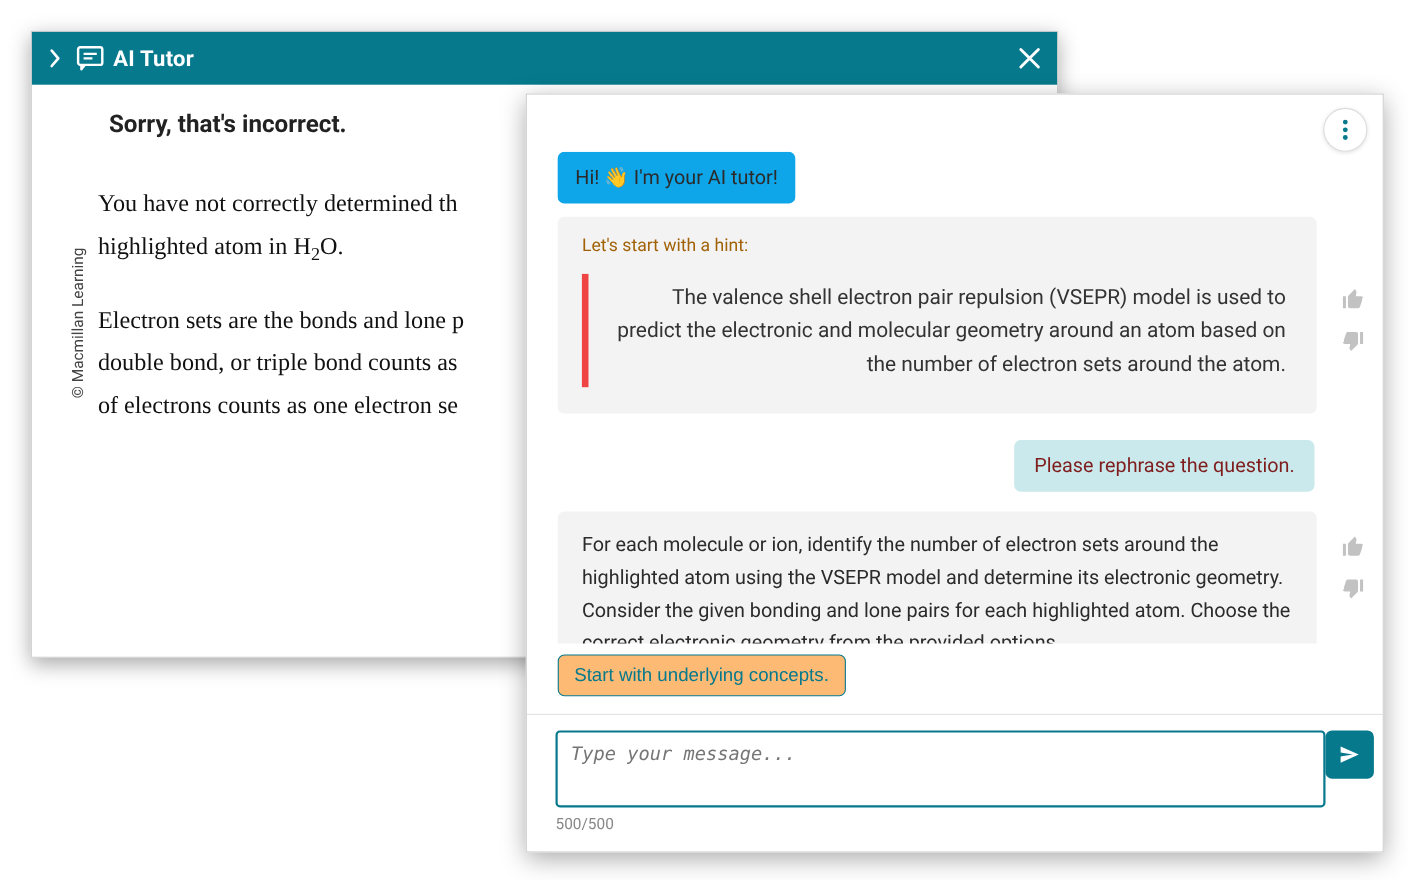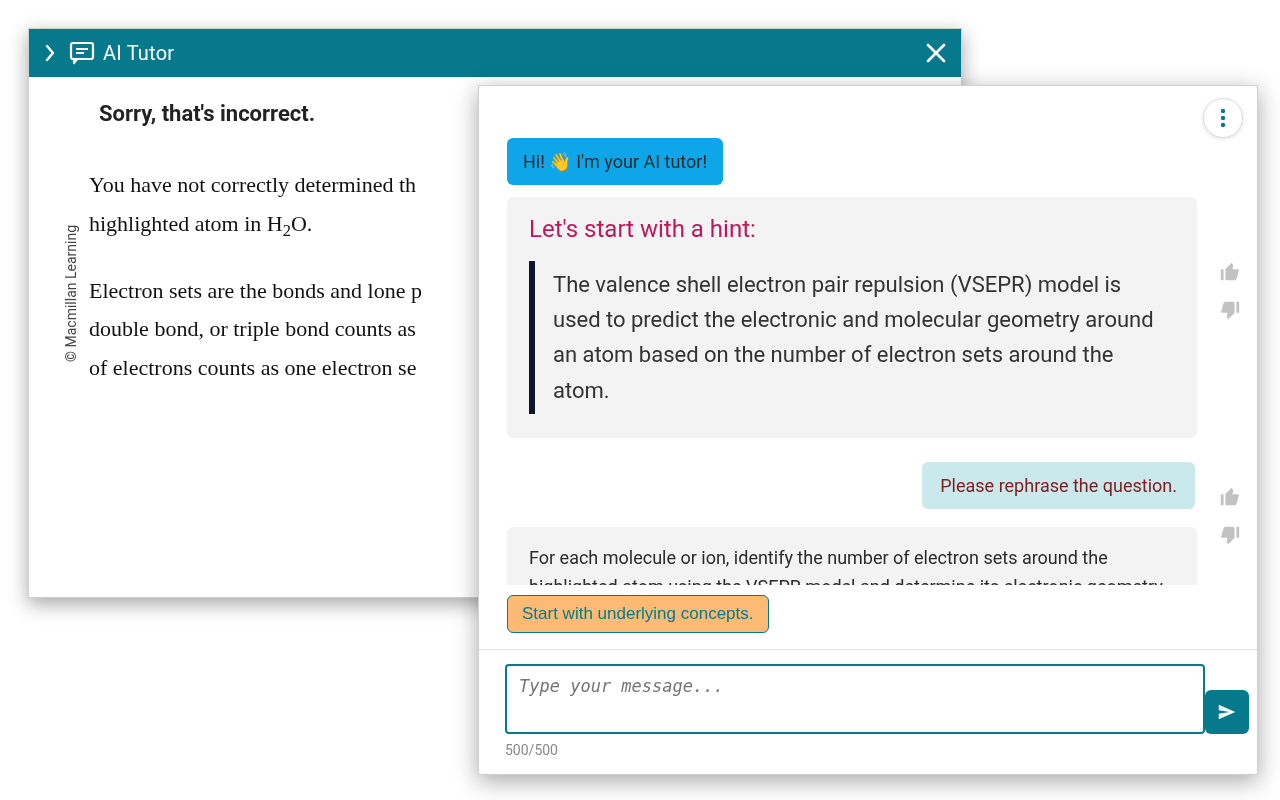--- a/index.html
+++ b/index.html
@@ -20,21 +20,21 @@
       box-shadow: 0 6px 18px rgba(0,0,0,0.35);
       border: 1px solid #d0d0d0;
     }
     .back-header {
       display: flex;
       align-items: center;
       background: #06798c;
       color: #fff;
       height: 48px;
       padding: 0 14px;
-      font-weight: 400;
+      font-weight: 700;
     }
     .back-header .chev {
       font-size: 20px;
       margin-right: 12px;
       display:flex; align-items:center;
     }
     .back-header .ai-icon {
       margin-right: 8px;
       display:flex; align-items:center;
     }
@@ -121,30 +121,31 @@
       margin-bottom: 12px;
     }
     .ai-block {
       background:#f3f3f3;
       border-radius:6px;
       padding:14px 22px 24px 22px;
       margin-bottom: 18px;
       width: 690px;
     }
     .ai-block .lead {
-      font-size:24px;
-      color:#be185d;
+      font-size:16px;
+      color:#a16207;
       margin-bottom: 14px;
     }
     .hint-quote {
-      border-left: 6px solid #0f172a;
+      border-left: 6px solid #ef4444;
       padding: 6px 6px 6px 18px;
-      font-size:22px;
+      font-size:19px;
       color:#333;
       line-height:1.6;
+      text-align:right;
     }
     .user-bubble {
       background:#c9e9ec;
       border-radius:6px;
       padding:10px 18px;
       display:inline-block;
       float:right;
       clear:both;
       margin: 6px 0 18px 0;
       color:#7f1d1d;
@@ -184,21 +185,21 @@
       cursor:pointer;
     }
     .divider {
       border-top:1px solid #e2e2e2;
       margin-top: 6px;
     }
     .input-row {
       padding: 14px 8px 8px 26px;
       display:flex;
       gap:0;
-      align-items:flex-end;
+      align-items:flex-start;
     }
     .msg-input {
       flex:1;
       border:2px solid #06798c;
       border-radius:4px;
       height:70px;
       padding:10px 12px;
       font-size:17px;
       font-style: italic;
       color:#7a7a7a;

